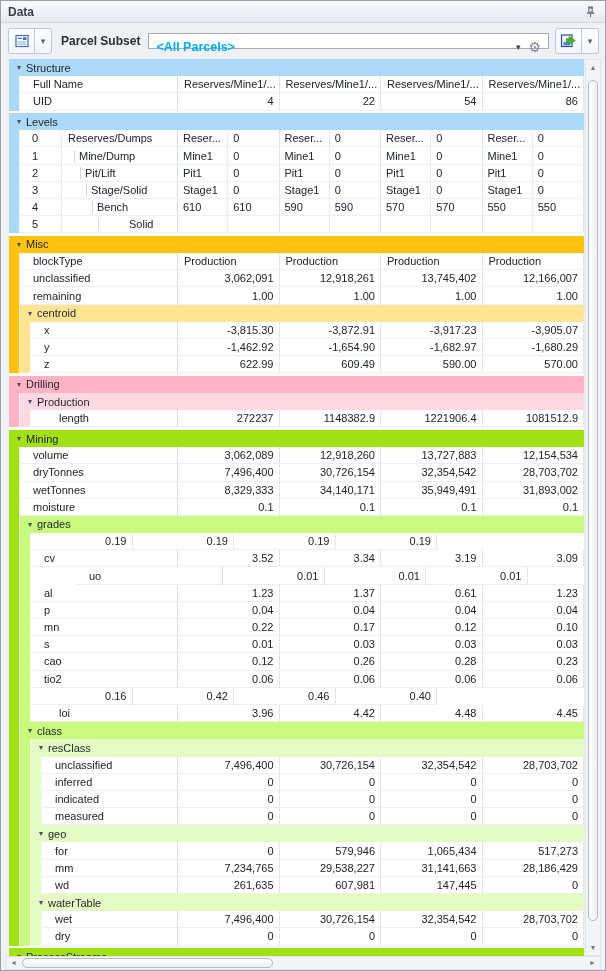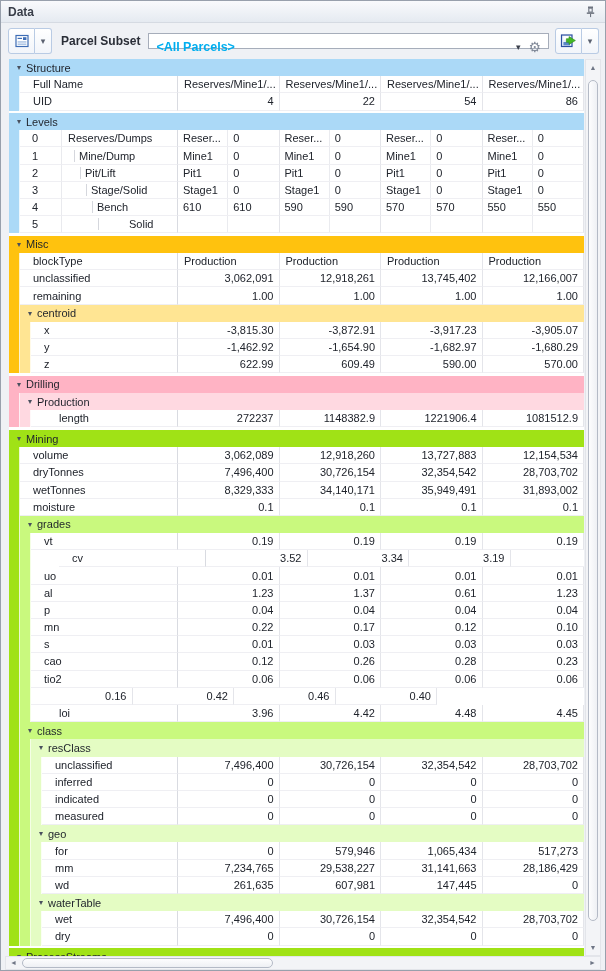--- a/index.html
+++ b/index.html
@@ -396,39 +396,38 @@
       <div class="t-row">
         <span class="stripe" style="background: rgb(160, 226, 22);"></span>
         <div class="sec-bar" style="background: rgb(201, 249, 126);">
           <span class="sec-tri">▾</span>
           <span>grades</span>
         </div>
       </div>
       <div class="t-row">
         <span class="stripe" style="background: rgb(160, 226, 22);"></span>
         <span class="stripe" style="background: rgb(201, 249, 126);"></span>
-        <span class="cell label-cell" style="flex-basis: 147px;">vt</span>
         <span class="cell dcell ar">0.19</span>
         <span class="cell dcell ar">0.19</span>
         <span class="cell dcell ar">0.19</span>
         <span class="cell dcell ar">0.19</span>
       </div>
       <div class="t-row">
         <span class="stripe" style="background: rgb(160, 226, 22);"></span>
         <span class="stripe" style="background: rgb(201, 249, 126);"></span>
-        <span class="cell label-cell" style="flex-basis: 147px; margin-left: 28px;">cv</span>
+        <span class="cell label-cell" style="flex-basis: 147px;">cv</span>
         <span class="cell dcell ar">3.52</span>
         <span class="cell dcell ar">3.34</span>
         <span class="cell dcell ar">3.19</span>
         <span class="cell dcell ar">3.09</span>
       </div>
       <div class="t-row">
         <span class="stripe" style="background: rgb(160, 226, 22);"></span>
         <span class="stripe" style="background: rgb(201, 249, 126);"></span>
-        <span class="cell label-cell" style="flex-basis: 147px;">uo</span>
+        <span class="cell label-cell" style="flex-basis: 147px; margin-left: 45px;">uo</span>
         <span class="cell dcell ar">0.01</span>
         <span class="cell dcell ar">0.01</span>
         <span class="cell dcell ar">0.01</span>
         <span class="cell dcell ar">0.01</span>
       </div>
       <div class="t-row">
         <span class="stripe" style="background: rgb(160, 226, 22);"></span>
         <span class="stripe" style="background: rgb(201, 249, 126);"></span>
         <span class="cell label-cell" style="flex-basis: 147px;">al</span>
         <span class="cell dcell ar">1.23</span>

